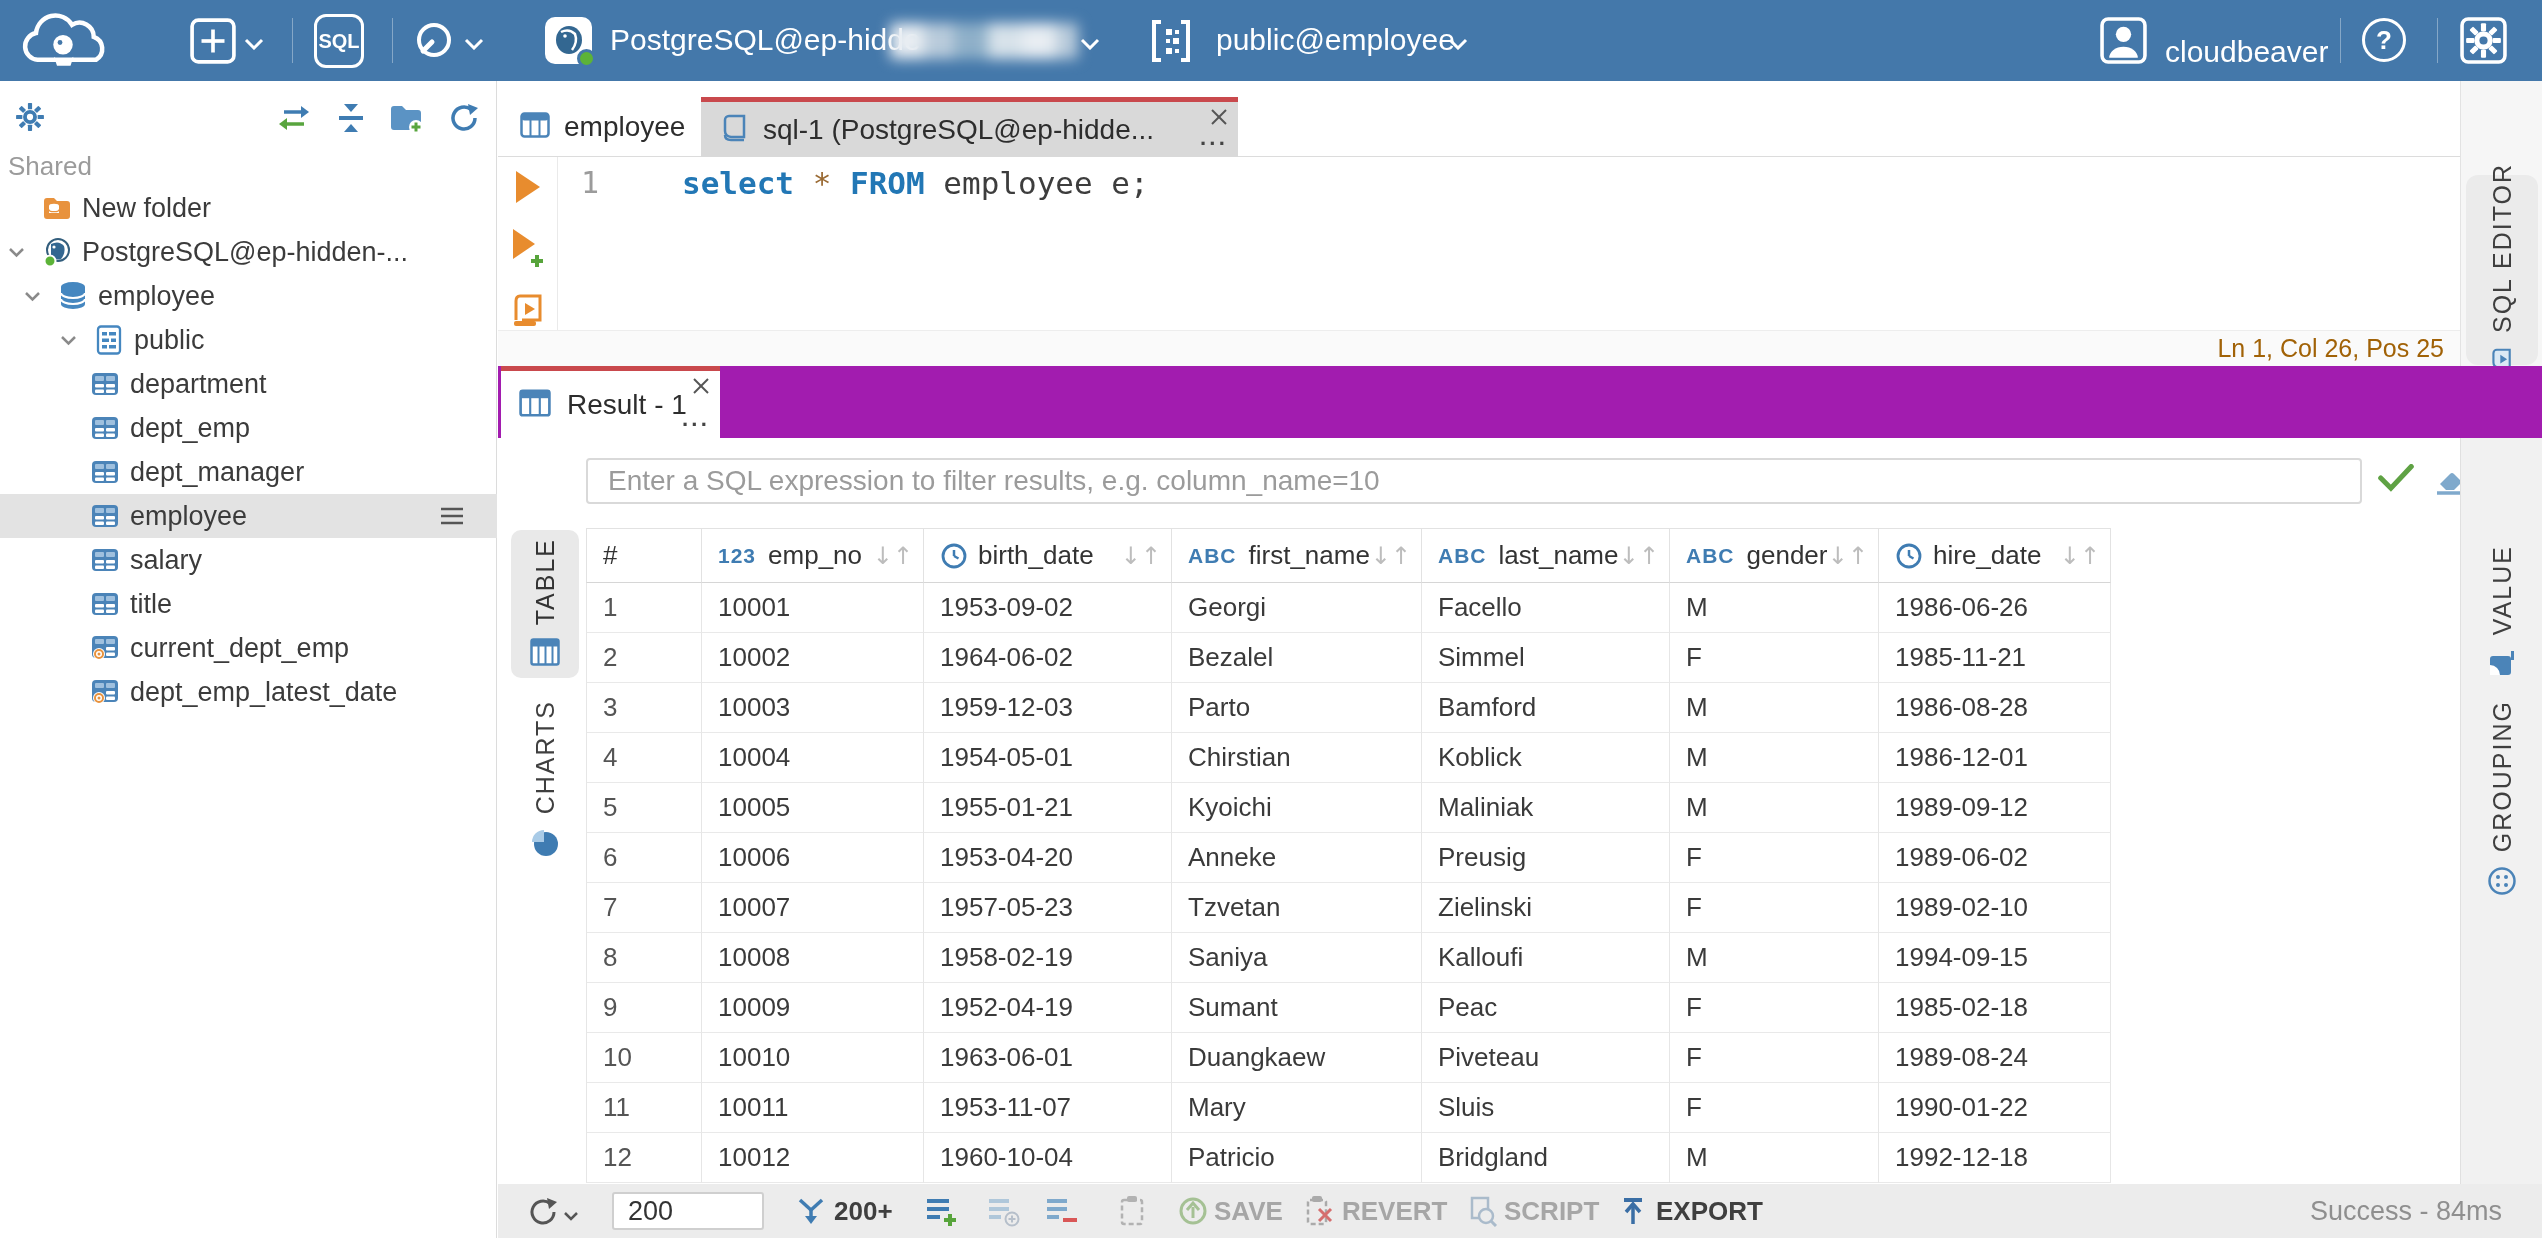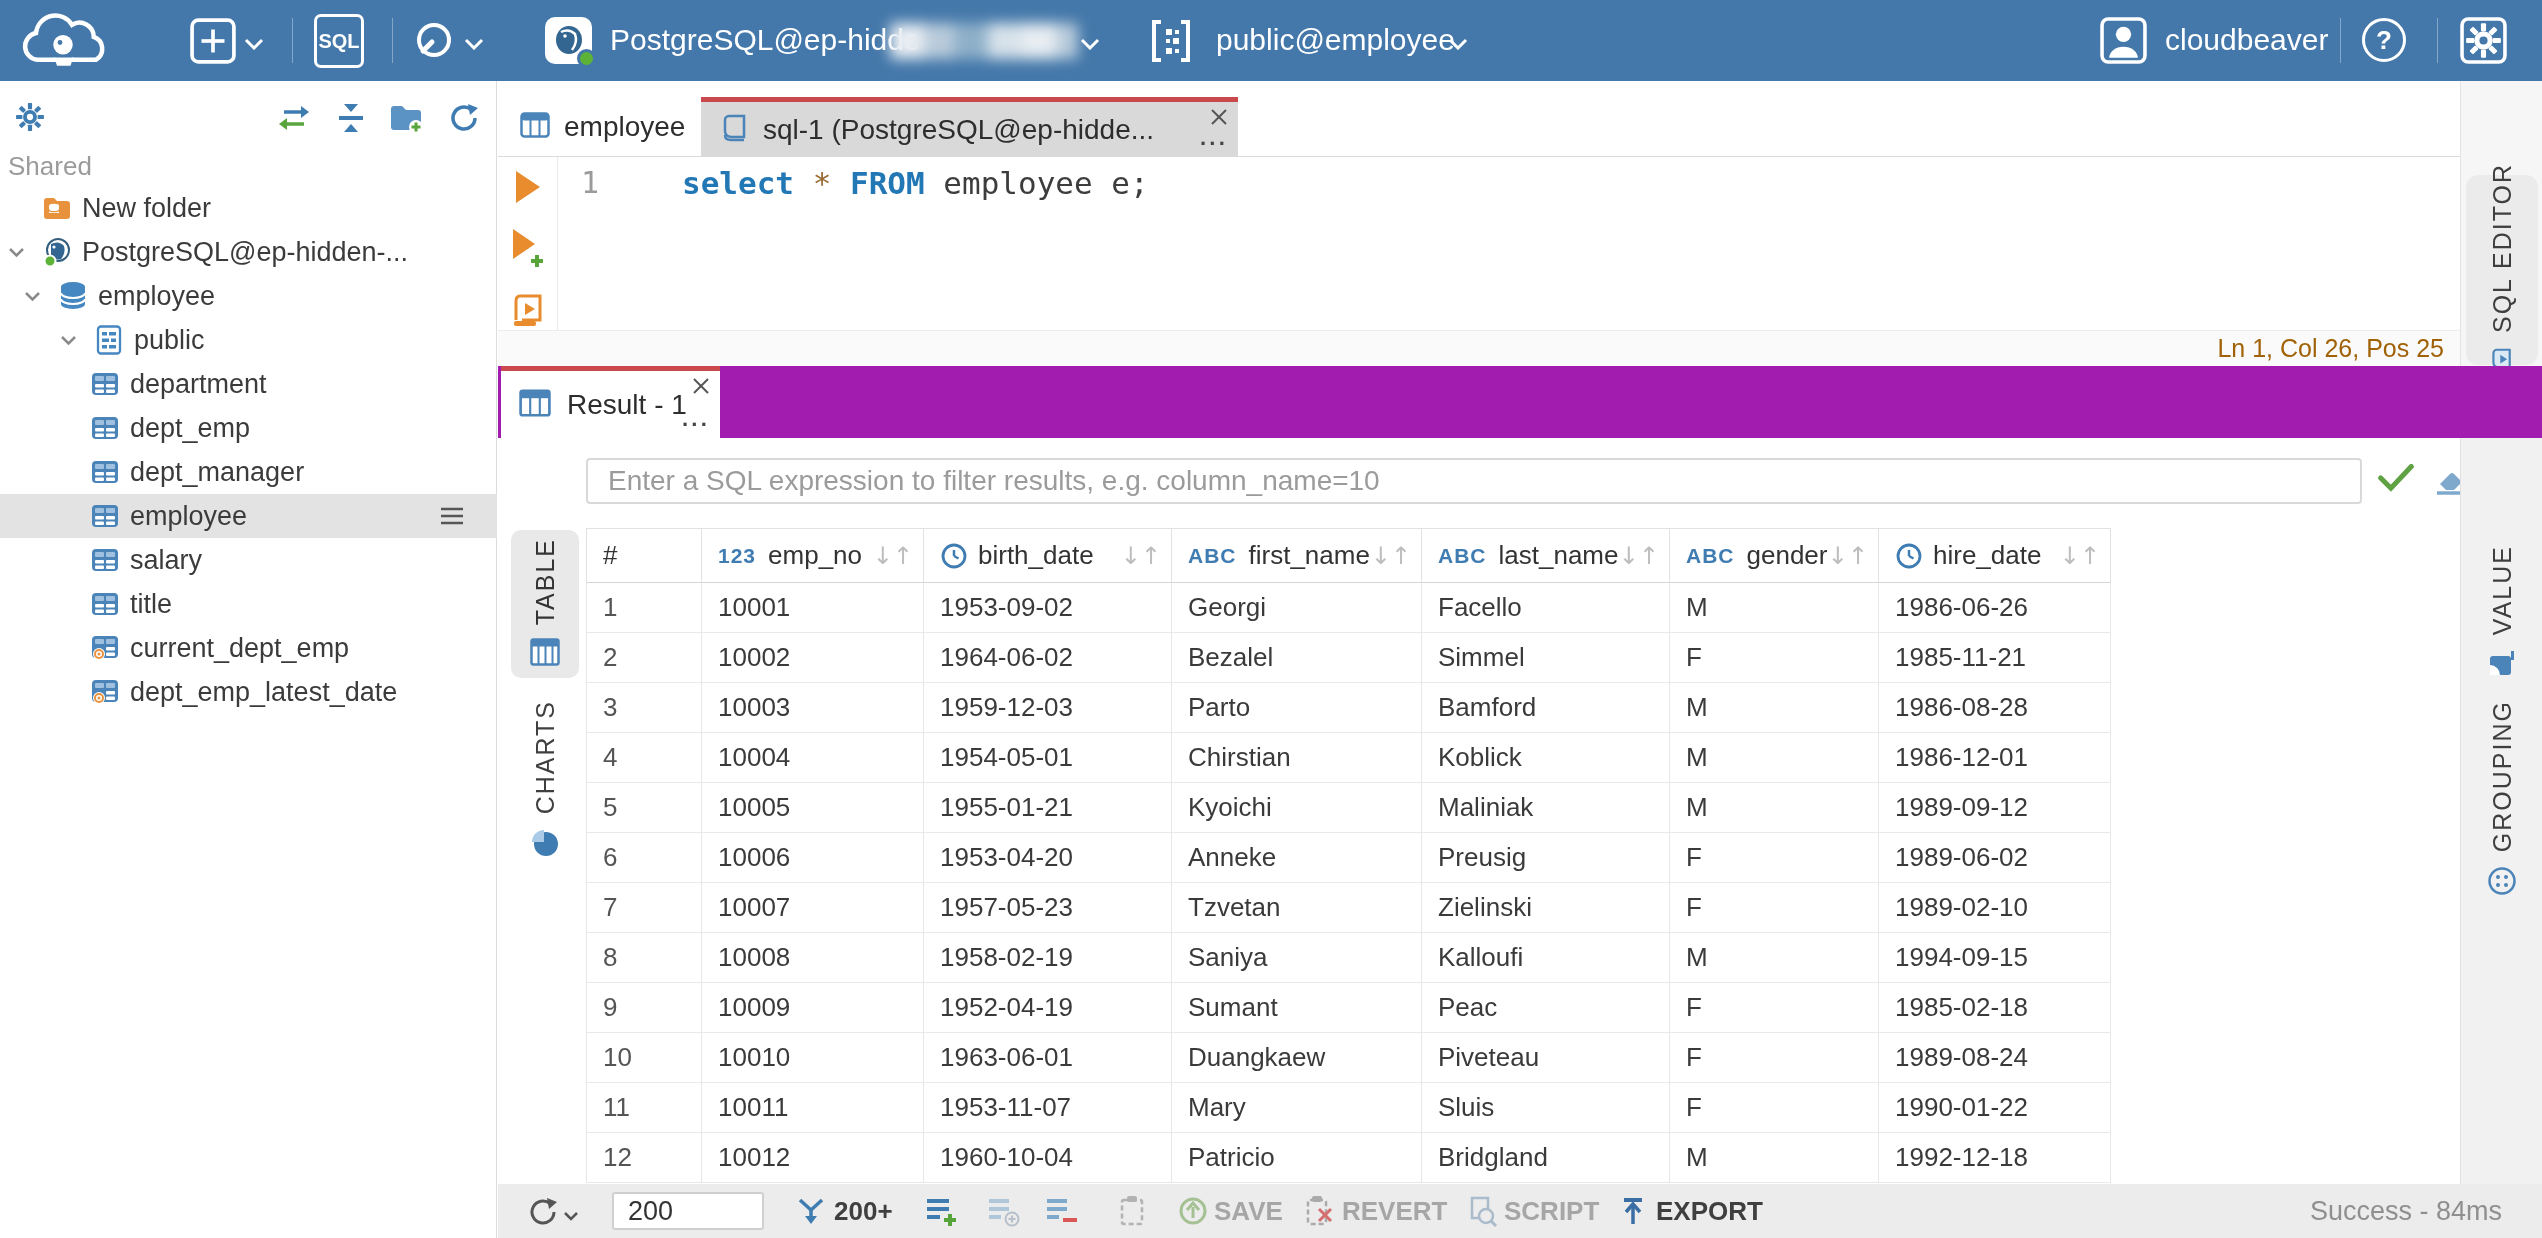--- a/index.html
+++ b/index.html
@@ -4,21 +4,21 @@
 <style>
   * { box-sizing: border-box; margin: 0; padding: 0; }
   html,body { width:2542px; height:1238px; overflow:hidden; background:#fff;
               font-family:"Liberation Sans","DejaVu Sans",sans-serif; }
 
   
   #topbar { position:absolute; left:0; top:0; width:2542px; height:81px; background:#4478aa; z-index:50; }
   #topbar .abs { position:absolute; }
   .tb-text { color:#fff; font-size:30px; white-space:nowrap; }
   .tb-divider { position:absolute; top:18px; width:1px; height:45px; background:rgba(255,255,255,.35); }
-  .sqlbtn { width:50px; height:54px; border:3.5px solid #fff; border-radius:7px; color:#fff;
+  .sqlbtn { width:50px; height:54px; border:3.5px solid #fff; border-radius:12px; color:#fff;
             font-size:20px; font-weight:bold; display:flex; align-items:center; justify-content:center; }
   .helpbtn { width:44px; height:44px; border:3.5px solid #fff; border-radius:50%; color:#fff;
              font-size:26px; font-weight:bold; display:flex; align-items:center; justify-content:center; }
   .conn-icon { width:47px; height:47px; background:#fff; border-radius:10px; position:relative;
                display:flex; align-items:center; justify-content:center; }
   .conn-dot { position:absolute; right:-4px; bottom:-4px; width:19px; height:19px; border-radius:50%;
               background:#5cb338; border:3px solid #4478aa; }
   .blur-block { width:188px; height:36px; border-radius:4px;
       background:repeating-linear-gradient(90deg,#e8edf2 0 34px,#b9cbdb 34px 64px,#8fb0c9 64px 98px,#d7e2ea 98px 132px);
       filter:blur(7px); }
@@ -194,21 +194,21 @@
       </svg>
   </div>
 
   <div class="abs" style="left:2100px;top:17px">
     <svg width="47" height="47" viewBox="0 0 46 46">
       <rect x="2" y="2" width="42" height="42" rx="6" fill="none" stroke="#fff" stroke-width="3.5"></rect>
       <circle cx="23" cy="17" r="7.5" fill="#fff"></circle>
       <path d="M9,40 a14,11 0 0 1 28,0 z" fill="#fff"></path>
     </svg>
   </div>
-  <div class="abs tb-text" style="left:2165px;top:23px">cloudbeaver</div>
+  <div class="abs tb-text" style="left:2165px;top:35px">cloudbeaver</div>
   <div class="tb-divider" style="left:2340px"></div>
   <div class="abs helpbtn" style="left:2362px;top:18px">?</div>
   <div class="tb-divider" style="left:2437px"></div>
   <div class="abs" style="left:2460px;top:17px">
     <svg width="47" height="47" viewBox="0 0 46 46">
       <rect x="2" y="2" width="42" height="42" rx="6" fill="none" stroke="#fff" stroke-width="3.5"></rect>
       <g fill="#fff">
         <circle cx="23" cy="23" r="9"></circle>
         <g>
           <rect x="20.5" y="6" width="5" height="8" rx="1"></rect>

